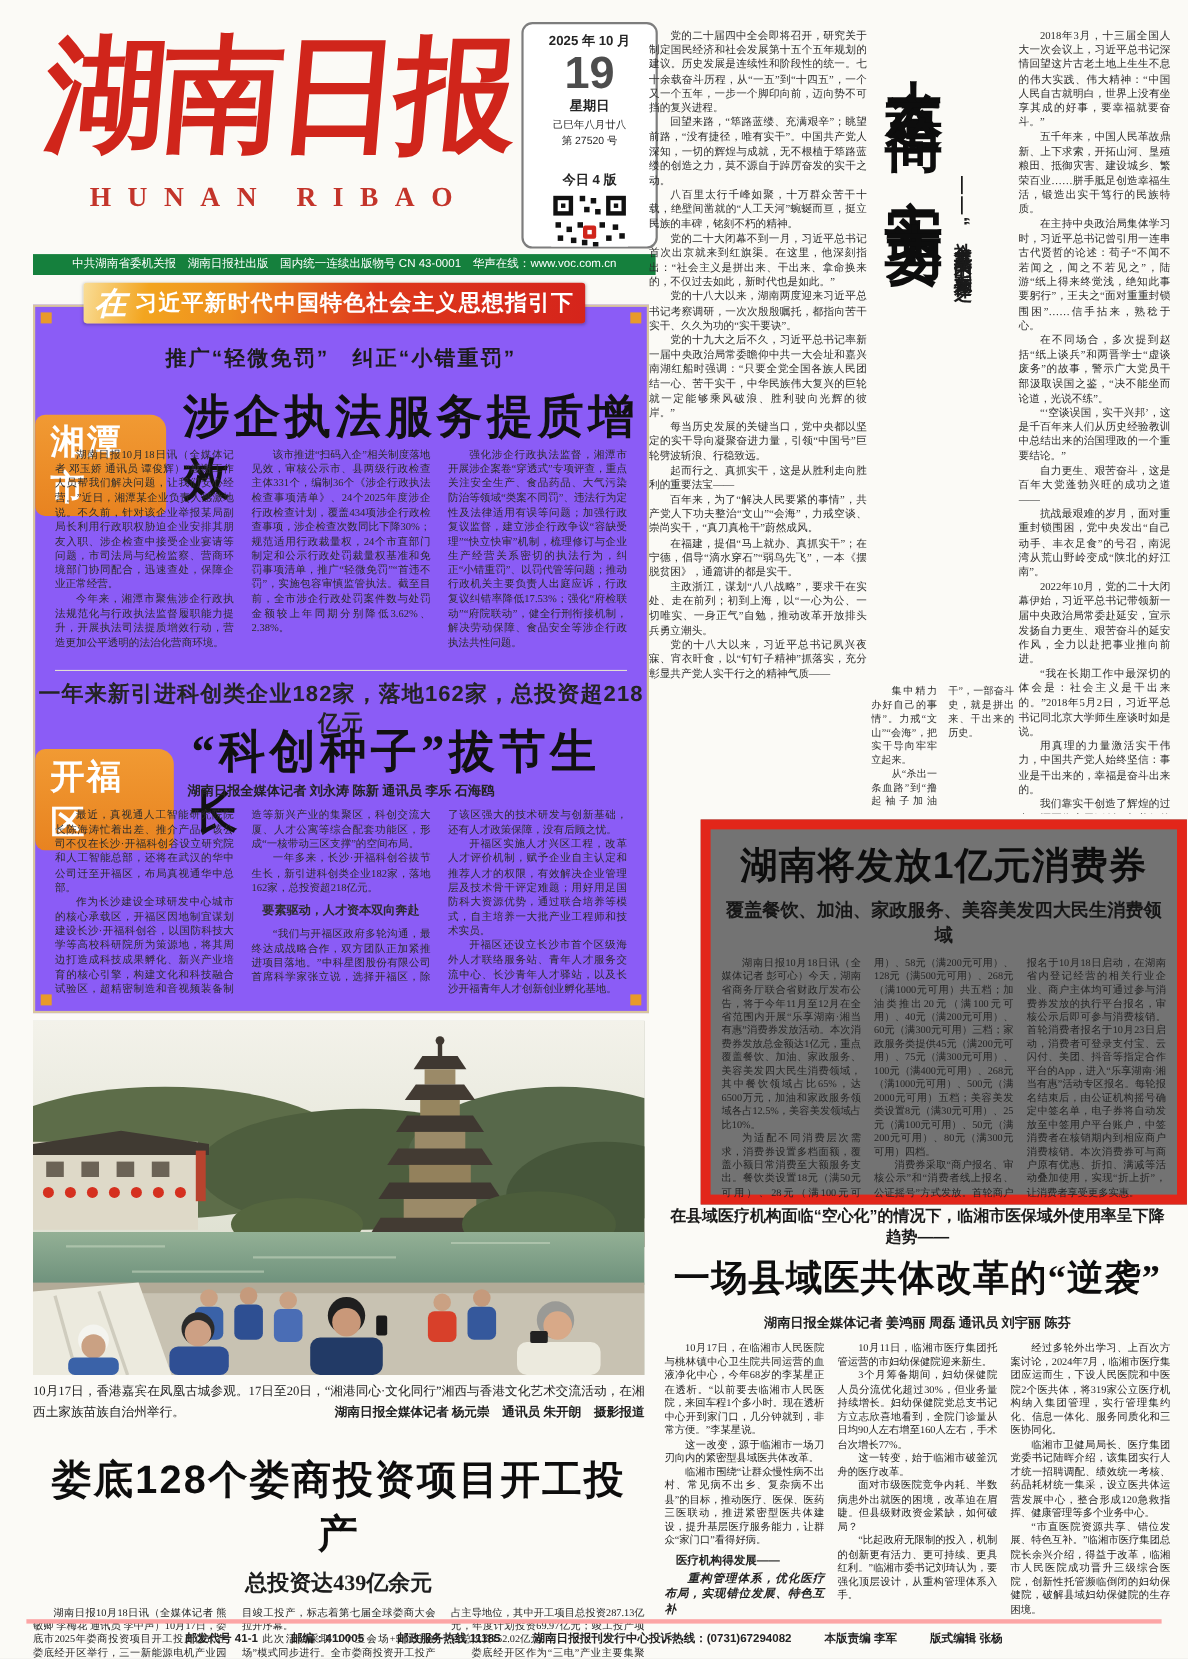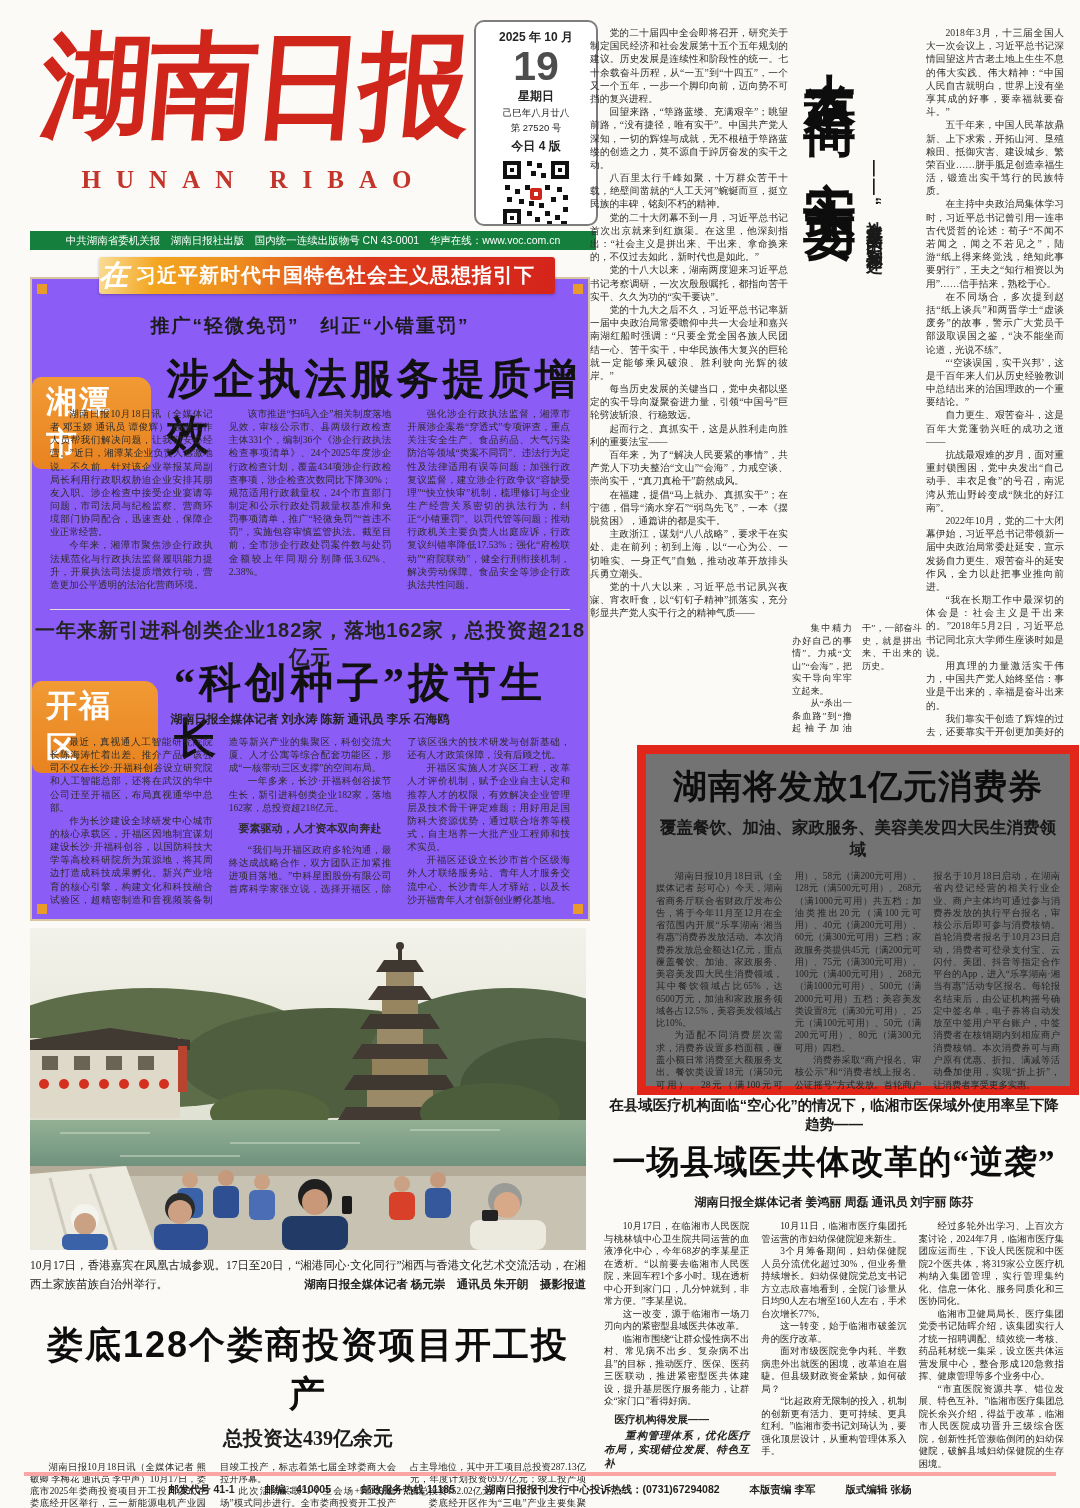--- a/index.html
+++ b/index.html
@@ -12,26 +12,26 @@
   .latin{position:absolute;left:28px;top:166px;width:452px;text-align:center;font-size:25px;
          font-weight:700;letter-spacing:15px;color:#c3342a;}
   .strip{position:absolute;left:30px;top:231px;width:566px;height:19px;background:#15803d;color:#fff;
          font-size:10.5px;line-height:19px;text-align:center;font-family:"Liberation Sans",sans-serif;white-space:nowrap;overflow:hidden;}
   .datebox{position:absolute;left:474px;top:20px;width:120px;height:202px;border:2px solid #7d7d7d;
            border-radius:10px;background:#fff;text-align:center;font-family:"Liberation Sans",sans-serif;overflow:hidden;}
   .db-month{margin-top:7px;font-size:12px;font-weight:700;}
   .db-day{font-size:41px;font-weight:700;color:#4d4d4d;line-height:1.02;}
   .db-week{font-size:12px;font-weight:700;}
   .db-lunar,.db-issue{font-size:9.5px;margin-top:2px;}
-  .db-pages{font-size:12px;font-weight:700;margin-top:3px;}
+  .db-pages{font-size:12px;font-weight:700;margin-top:20px;}
   .qr{display:block;margin:4px auto 0;}
   
-  .banner{position:absolute;left:99px;top:257px;width:456px;height:37px;z-index:3;border-radius:3px;
+  .banner{position:absolute;left:76px;top:257px;width:456px;height:37px;z-index:3;border-radius:3px;
           background:linear-gradient(100deg,#f9dd96 0%,#f3a51f 13%,#ee8e1e 30%,#de391c 58%,#d5241b 100%);
-          color:#fff;text-align:left;line-height:37px;font-weight:900;font-size:20px;
+          color:#fff;text-align:center;line-height:37px;font-weight:900;font-size:20px;
           font-family:"Liberation Sans",sans-serif;letter-spacing:1px;box-shadow:0 1px 3px rgba(0,0,0,.25);}
   .banner .zai{font-family:"DejaVu Serif",serif;font-size:29px;font-style:italic;margin-right:7px;vertical-align:-3px;}
   
   .frame{position:absolute;left:30px;top:277px;width:556px;height:640px;border:2px solid #d8c49e;background:#8b5cf6;}
   .orn{position:absolute;width:10px;height:10px;background:#e89a2a;}
   .orn.c1{left:5px;top:5px}.orn.c2{right:5px;top:5px}.orn.c3{left:5px;bottom:5px}.orn.c4{right:5px;bottom:5px}
   .xt-kicker{position:absolute;left:0;top:34px;width:100%;text-align:center;font-size:19px;font-weight:600;
              font-family:"Liberation Sans",sans-serif;letter-spacing:2px;color:#1c1c1c;}
   .headrow{position:absolute;left:0;width:100%;display:flex;justify-content:center;align-items:center;gap:16px;}
   .badge{background:linear-gradient(180deg,#f19a33,#e88320);color:#fff;font-weight:700;font-size:31px;
@@ -216,21 +216,21 @@
   <div class="dd-title">大道至简　实干为要</div>
   <div class="dd-sub">——“社会主义是干出来的”系列述评之一</div>
   <div class="dd-under">
     <p>集中精力办好自己的事情”。力戒“文山”“会海”，把实干导向牢牢立起来。</p>
     <p>从“杀出一条血路”到“撸起袖子加油干”，一部奋斗史，就是拼出来、干出来的历史。</p>
   </div>
 
   <div class="dd-col2">
     <p>2018年3月，十三届全国人大一次会议上，习近平总书记深情回望这片古老土地上生生不息的伟大实践、伟大精神：“中国人民自古就明白，世界上没有坐享其成的好事，要幸福就要奋斗。”</p>
     <p>五千年来，中国人民革故鼎新、上下求索，开拓山河、垦殖粮田、抵御灾害、建设城乡、繁荣百业……胼手胝足创造幸福生活，锻造出实干笃行的民族特质。</p>
-    <p>在主持中央政治局集体学习时，习近平总书记曾引用一连串古代贤哲的论述：荀子“不闻不若闻之，闻之不若见之”，陆游“纸上得来终觉浅，绝知此事要躬行”，王夫之“知行相资以为用”……信手拈来，熟稔于心。</p>
+    <p>在主持中央政治局集体学习时，习近平总书记曾引用一连串古代贤哲的论述：荀子“不闻不若闻之，闻之不若见之”，陆游“纸上得来终觉浅，绝知此事要躬行”，王夫之“面对重重封锁围困”……信手拈来，熟稔于心。</p>
     <p>在不同场合，多次提到赵括“纸上谈兵”和两晋学士“虚谈废务”的故事，警示广大党员干部汲取误国之鉴，“决不能坐而论道，光说不练”。</p>
     <p>“‘空谈误国，实干兴邦’，这是千百年来人们从历史经验教训中总结出来的治国理政的一个重要结论。”</p>
     <p>自力更生、艰苦奋斗，这是百年大党蓬勃兴旺的成功之道——</p>
     <p>抗战最艰难的岁月，面对重重封锁围困，党中央发出“自己动手、丰衣足食”的号召，南泥湾从荒山野岭变成“陕北的好江南”。</p>
     <p>2022年10月，党的二十大闭幕伊始，习近平总书记带领新一届中央政治局常委赴延安，宣示发扬自力更生、艰苦奋斗的延安作风，全力以赴把事业推向前进。</p>
     <p>“我在长期工作中最深切的体会是：社会主义是干出来的。”2018年5月2日，习近平总书记同北京大学师生座谈时如是说。</p>
     <p>用真理的力量激活实干伟力，中国共产党人始终坚信：事业是干出来的，幸福是奋斗出来的。</p>
     <p>我们靠实干创造了辉煌的过去，还要靠实干开创更加美好的未来。</p>
 
   </div>

